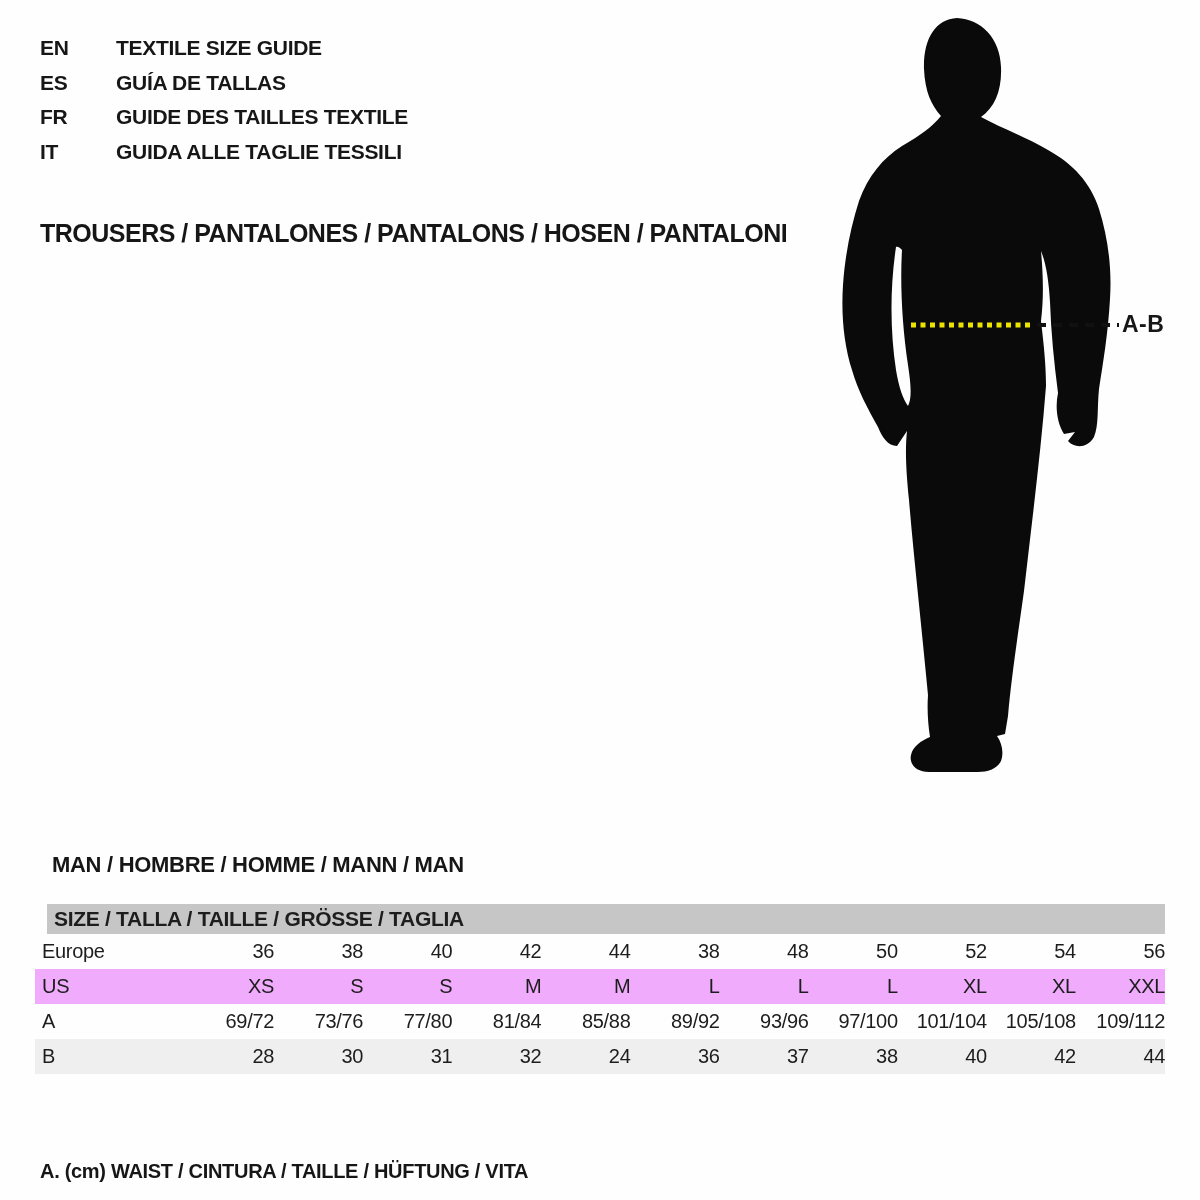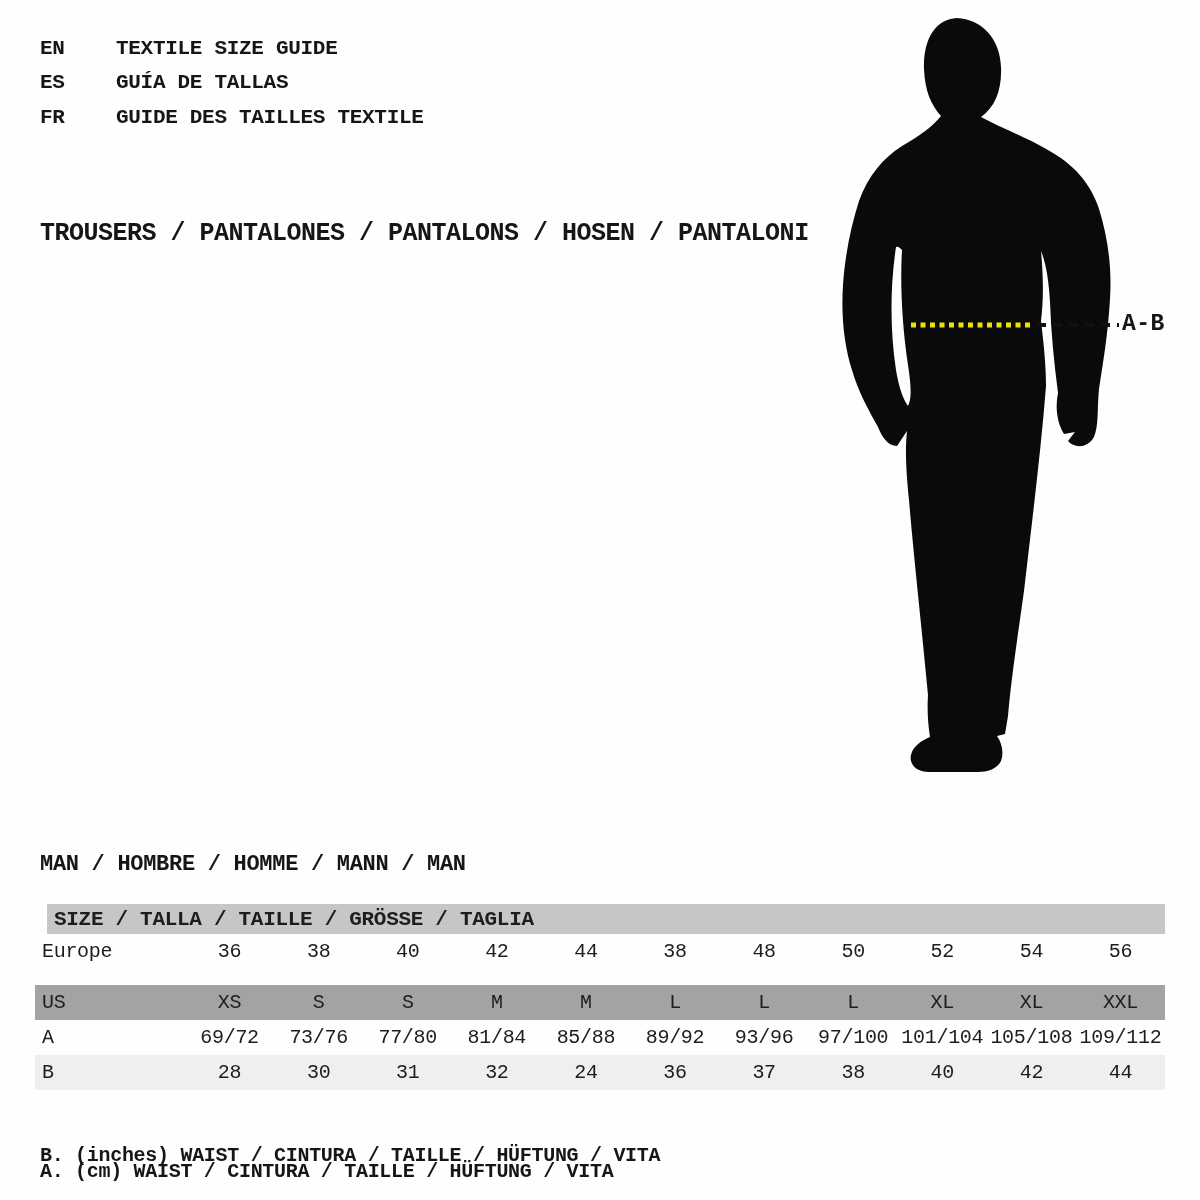--- a/index.html
+++ b/index.html
@@ -1,19 +1,19 @@
 <!DOCTYPE html>
 <html><head>
 <meta charset="utf-8">
 <style>
   html,body { margin:0; padding:0; background:#ffffff; }
   .canvas {
     position:relative; width:1200px; height:1200px;
     background:#fefefe; overflow:hidden;
-    font-family:Liberation Mono, monospace;
+    font-family:Liberation Sans, sans-serif;
     color:#161616;
     -webkit-font-smoothing:antialiased;
   }
   
   .lang-block { position:absolute; left:40px; top:31px; }
   .lang-row { display:flex; height:34.6px; align-items:center; }
   .lang-code { width:76px; font-size:21px; font-weight:700; letter-spacing:-0.3px; }
   .lang-label { font-size:21px; font-weight:700; letter-spacing:-0.3px; white-space:nowrap; }
 
   .product-heading {
@@ -22,33 +22,33 @@
   }
 
   
   .silhouette-svg { position:absolute; left:820px; top:0; }
   .ab-label {
     position:absolute; left:1122px; top:311px;
     font-size:23px; font-weight:700; letter-spacing:0.5px;
   }
 
   .man-heading {
-    position:absolute; left:40px; top:852px;
+    position:absolute; left:52px; top:852px;
     font-size:22px; font-weight:700; letter-spacing:-0.3px; white-space:nowrap;
   }
 
   
   .size-table { position:absolute; left:35px; top:904px; width:1130px; }
   .thead {
     height:30px; display:flex; align-items:center;
     padding-left:7px; box-sizing:border-box;
     font-size:21px; font-weight:700; letter-spacing:-0.3px; color:#1d1d1d;
   }
   .trow { display:flex; height:35px; align-items:center; }
-  .tcell { flex:1; text-align:center; font-size:20px; letter-spacing:-0.3px; color:#1d1d1d; }
+  .tcell { flex:1; text-align:right; font-size:20px; letter-spacing:-0.3px; color:#1d1d1d; }
   .tcell.label { flex:0 0 150px; text-align:left; padding-left:7px; box-sizing:border-box; }
 
   .footnote { position:absolute; left:40px; font-size:20px; font-weight:700; letter-spacing:-0.3px; white-space:nowrap; }
   .footnote-a { top:1112px;margin-top:48px; }
   .footnote-b { top:1144px; }
 </style>
 </head>
 <body>
 
 <div class="canvas">
@@ -58,20 +58,24 @@
       <span class="lang-code">EN</span>
       <span class="lang-label">TEXTILE SIZE GUIDE</span>
     </div>
     <div class="lang-row">
       <span class="lang-code">ES</span>
       <span class="lang-label">GUÍA DE TALLAS</span>
     </div>
     <div class="lang-row">
       <span class="lang-code">FR</span>
       <span class="lang-label">GUIDE DES TAILLES TEXTILE</span>
+    </div>
+    <div class="lang-row">
+      <span class="lang-code">IT</span>
+      <span class="lang-label">GUIDA ALLE TAGLIE TESSILI</span>
     </div>
   </div>
 
   <div class="product-heading">TROUSERS / PANTALONES / PANTALONS / HOSEN / PANTALONI</div>
 
   <svg class="silhouette-svg" width="380" height="800" viewBox="820 0 380 800" xmlns="http://www.w3.org/2000/svg">
     <path fill-rule="evenodd" fill="#0a0a0a" d="M957,18 C981,19 1000,38 1001,67 C1002,90 995,107 981,117 C999,127 1024,136 1048,150 C1073,164 1090,182 1099,209 C1108,238 1112,268 1110,299 C1108,334 1103,363 1099,389 C1097,409 1099,425 1094,437 C1087,449 1074,448 1068,441 L1075,432 L1064,434 C1057,423 1055,407 1058,393 C1054,362 1051,332 1050,302 C1049,282 1046,263 1041,251 C1043,272 1044,297 1041,321 C1044,346 1046,366 1046,386 C1041,451 1032,521 1024,591 C1017,641 1011,681 1008,716 L1005,734 L997,736 C1002,743 1004,753 1001,761 C997,769 988,772 978,772 L929,772 C916,772 909,764 911,755 C913,746 921,741 930,737 C928,724 927,710 928,695 C922,630 914,560 909,500 C906,470 905,450 907,431 L897,446 C888,446 882,437 878,427 C868,409 858,391 852,370 C844,345 841,315 843,285 C845,255 851,226 859,201 C868,176 883,158 902,146 C921,135 932,127 941,116 C931,105 925,91 924,69 C923,40 935,19 957,18 Z
          M896,247 C890,287 890,331 896,370 C899,388 903,399 908,406 C912,398 911,385 908,365 C902,325 900,283 902,250 C900,248 898,246 896,247 Z"></path>
     <line x1="911" y1="325" x2="1033" y2="325" stroke="#ece400" stroke-width="5" stroke-dasharray="5 4.5"></line>
     <line x1="1037" y1="325" x2="1119" y2="325" stroke="#111111" stroke-width="4" stroke-dasharray="9 7"></line>
@@ -90,21 +94,21 @@
           <div class="tcell">40</div>
           <div class="tcell">42</div>
           <div class="tcell">44</div>
           <div class="tcell">38</div>
           <div class="tcell">48</div>
           <div class="tcell">50</div>
           <div class="tcell">52</div>
           <div class="tcell">54</div>
           <div class="tcell">56</div>
         </div>
-        <div class="trow" style="background: #a3a3a3; margin-top: 16px;">
+        <div class="trow" style="background: #f0abfc;">
           <div class="tcell label">US</div>
           <div class="tcell">XS</div>
           <div class="tcell">S</div>
           <div class="tcell">S</div>
           <div class="tcell">M</div>
           <div class="tcell">M</div>
           <div class="tcell">L</div>
           <div class="tcell">L</div>
           <div class="tcell">L</div>
           <div class="tcell">XL</div>
@@ -136,15 +140,14 @@
           <div class="tcell">37</div>
           <div class="tcell">38</div>
           <div class="tcell">40</div>
           <div class="tcell">42</div>
           <div class="tcell">44</div>
         </div>
       </div>
   </div>
 
   <div class="footnote footnote-a">A. (cm) WAIST / CINTURA / TAILLE / HÜFTUNG / VITA</div>
-  <div class="footnote footnote-b">B. (inches) WAIST / CINTURA / TAILLE / HÜFTUNG / VITA</div>
 
 </div>
 
 </body></html>

